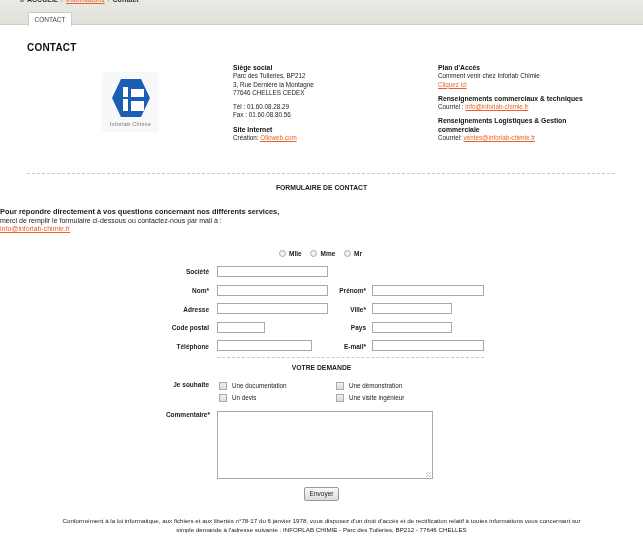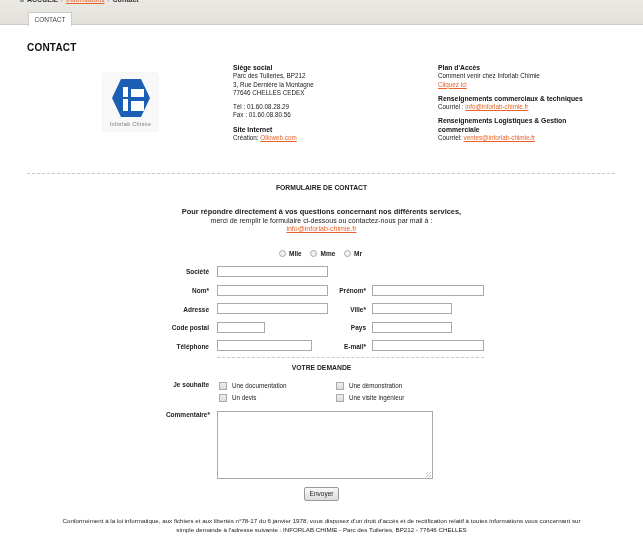--- a/index.html
+++ b/index.html
@@ -39,21 +39,21 @@
   .info-col h4 { font-size: 6.8px; font-weight: bold; color: #111; margin-bottom: 0; }
   .info-col .gap { height: 6px; }
   .col-siege { left: 233px; top: 64px; width: 180px; }
   .col-right { left: 438px; top: 64px; width: 170px; }
 
   .separator { position: absolute; left: 27px; width: 588px; height: 0; border-top: 1px dashed #c9c9c9; }
   .sep-top { top: 173px; }
   .sep-mid { position: absolute; left: 217px; top: 357px; width: 267px; height: 0; border-top: 1px dashed #c9c9c9; }
 
   .form-title { position: absolute; left: 0; width: 643px; top: 184px; text-align: center; font-size: 6.8px; font-weight: bold; color: #222; }
-  .intro { position: absolute; left: 0; width: 643px; top: 208px; text-align: center; font-size: 7px; line-height: 8.5px; color: #222; }
+  .intro { position: absolute; left: 0; width: 643px; top: 208px; text-align: left; font-size: 7px; line-height: 8.5px; color: #222; }
   .intro .lead { font-weight: bold; font-size: 7.4px; }
 
   .civility { position: absolute; left: 279px; top: 250px; font-size: 6.5px; font-weight: bold; white-space: nowrap; }
   .civility .radio { display: inline-block; width: 7px; height: 7px; border: 1px solid #aaa; border-radius: 50%; background: #f2f2f2; vertical-align: -1px; margin-right: 3px; }
   .civility .opt { margin-right: 7px; }
 
   .lbl { position: absolute; font-size: 6.5px; font-weight: bold; color: #222; text-align: right; }
   .field { position: absolute; height: 11px; border: 1px solid #a9a9a9; background: #fff; }
 
   .req-title { position: absolute; left: 0; width: 643px; top: 364px; text-align: center; font-size: 6.8px; font-weight: bold; color: #222; }

